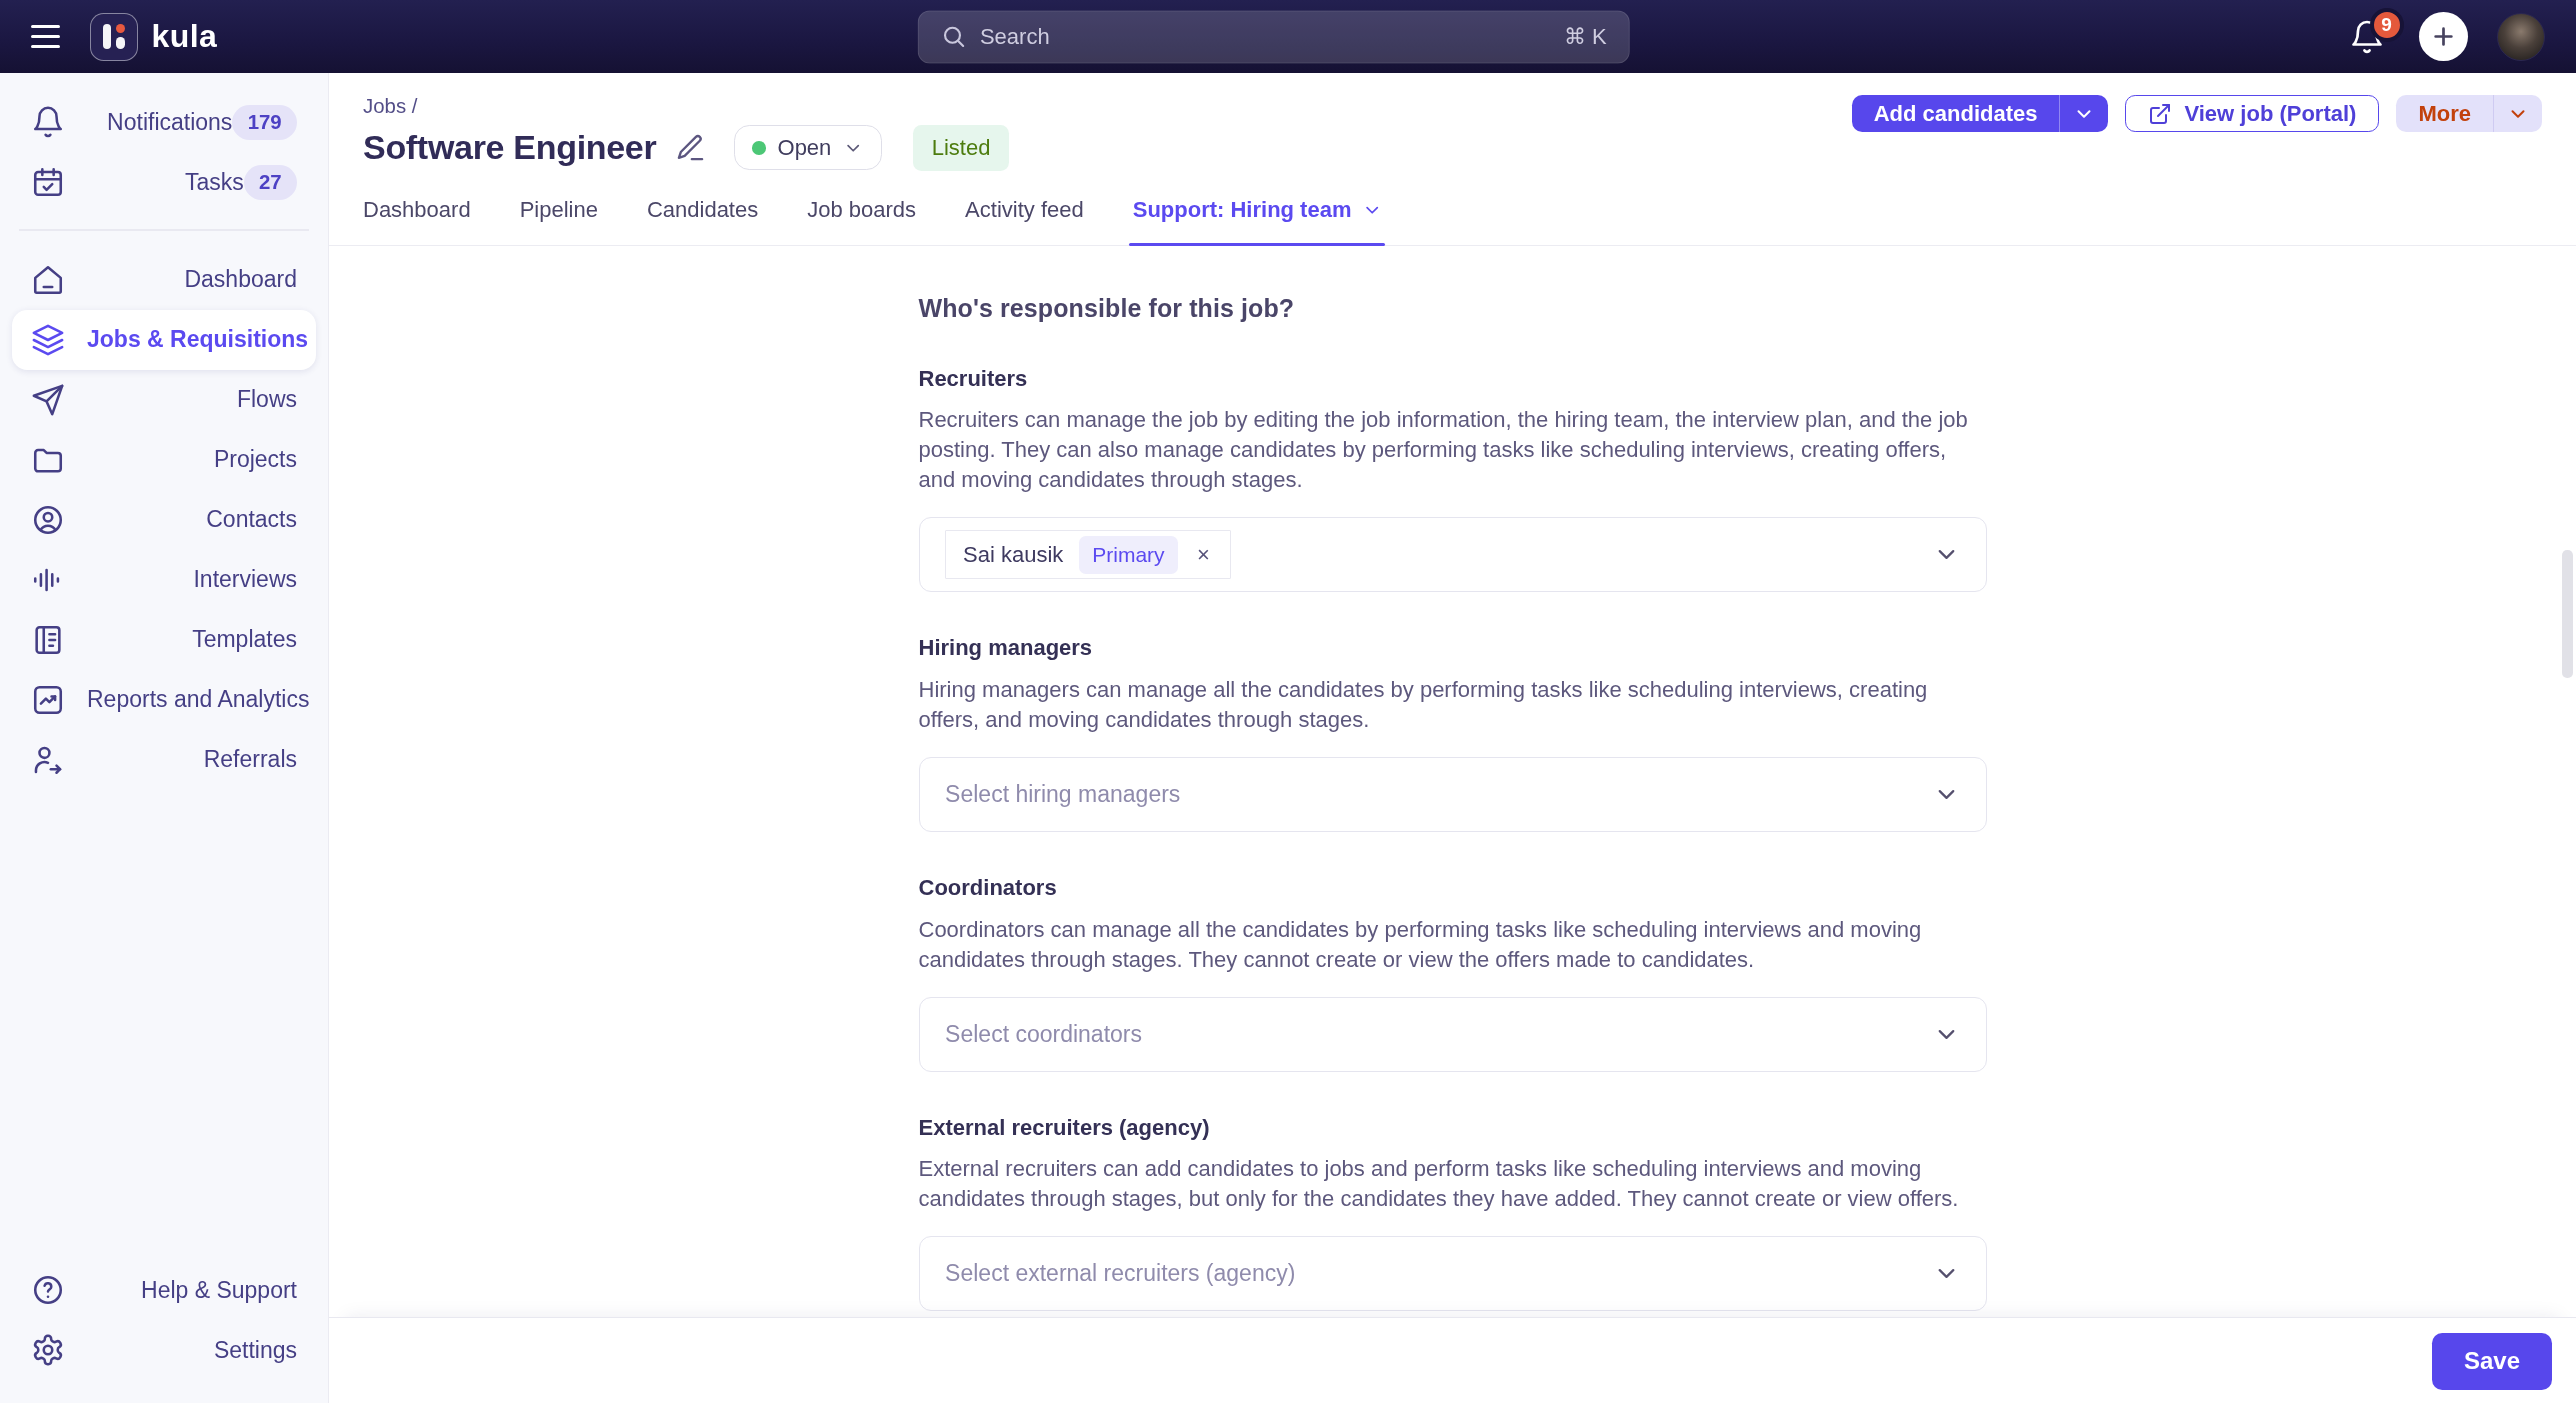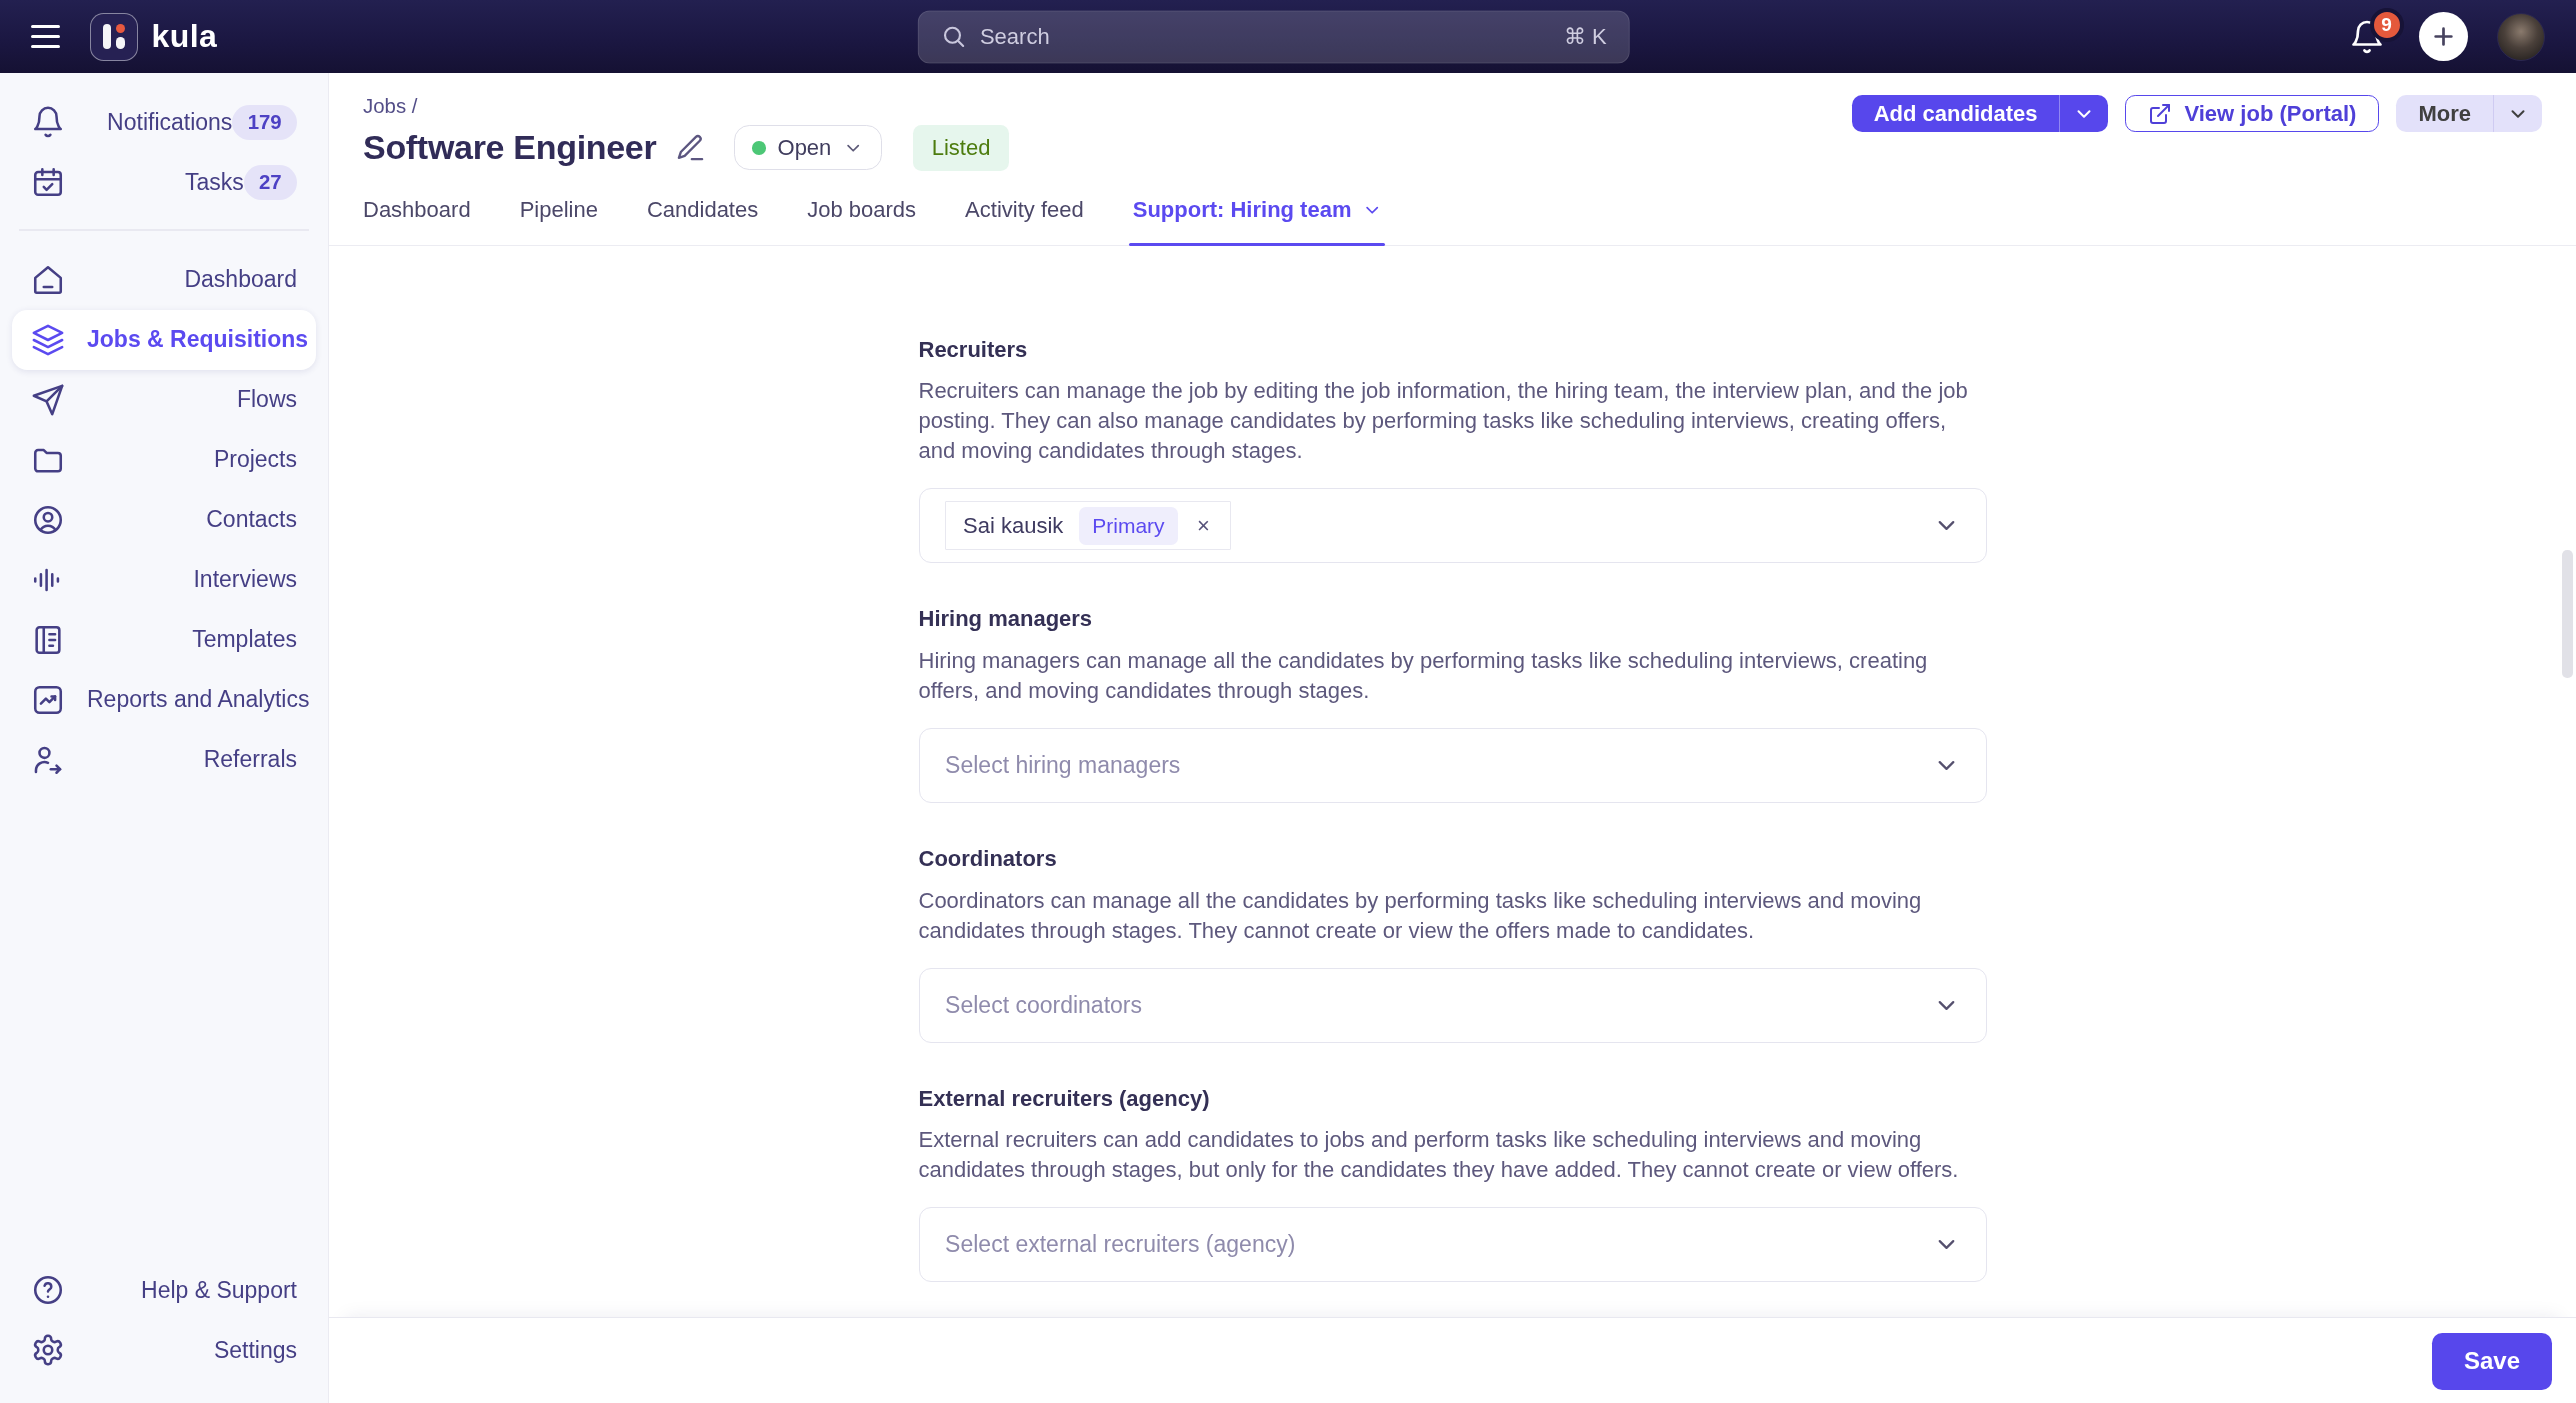--- a/index.html
+++ b/index.html
@@ -53,21 +53,21 @@
   .status-pill svg { width:20.4px; height:20.4px; color:#5d5a78; }
   .listed-badge { background:#e6f6ed; color:#4d7c0f; font-size:22px; border-radius:8.5px; padding:10.2px 19px; margin-left:12px; }
   .header-actions { margin-left:auto; display:flex; align-items:center; gap:17px; }
   .btn { display:flex; align-items:center; font-size:22px; border-radius:10.2px; height:37px; cursor:pointer; }
   .btn-primary { background:#5747ec; color:#fff; }
   .btn-primary .btn-main { padding:0 22px; font-weight:bold; }
   .btn-split-arrow { width:49px; height:100%; display:flex; align-items:center; justify-content:center; border-left:1.3px solid rgba(255,255,255,.35); }
   .btn-split-arrow svg { width:22px; height:22px; }
   .btn-outline { border:1.7px solid #5747ec; color:#4f40d8; background:#fff; padding:0 22px; gap:12px; font-weight:bold; }
   .btn-outline svg { width:24px; height:24px; }
-  .btn-soft { background:#e3e1fa; color:#404040; font-weight:bold; }
+  .btn-soft { background:#e3e1fa; color:#c2410c; font-weight:bold; }
   .btn-soft .btn-main { padding:0 22px; }
   .btn-soft .btn-split-arrow { border-left:1.3px solid #cfcbf2; }
 
   .tabs { display:flex; gap:49px; padding:0 34px; margin-top:25.6px; border-bottom:1.7px solid #ececf2; }
   .tab { font-size:22px; color:#4b4768; padding-bottom:22px; position:relative; cursor:pointer; display:flex; align-items:center; gap:10.2px; white-space:nowrap; }
   .tab svg { width:20.4px; height:20.4px; }
   .tab.active { color:#5b4af0; font-weight:bold; }
   .tab.active::after { content:""; position:absolute; left:-3.4px; right:-3.4px; bottom:-1.7px; height:3.4px; background:#5b4af0; border-radius:1.7px; }
 
   .content { flex:1; overflow:hidden; }
@@ -310,20 +310,21 @@
       <div class="tab active">
         <span>Support: Hiring team</span>
         <svg viewBox="0 0 24 24" fill="none" stroke="currentColor" stroke-width="2" stroke-linecap="round" stroke-linejoin="round">
             <path d="m6 9 6 6 6-6"></path>
           </svg>
       </div>
     </div>
 
     <div class="content">
       <div class="content-col">
+        <h2>Who's responsible for this job?</h2>
 
         <div class="section">
           <div class="sec-label">Recruiters</div>
           <div class="sec-desc">Recruiters can manage the job by editing the job information, the hiring team, the interview plan, and the job posting. They can also manage candidates by performing tasks like scheduling interviews, creating offers, and moving candidates through stages.</div>
           <div class="select">
             <div class="chip">
               <span class="chip-name">Sai kausik</span>
               <span class="chip-tag">Primary</span>
               <span class="chip-x">×</span>
             </div>

